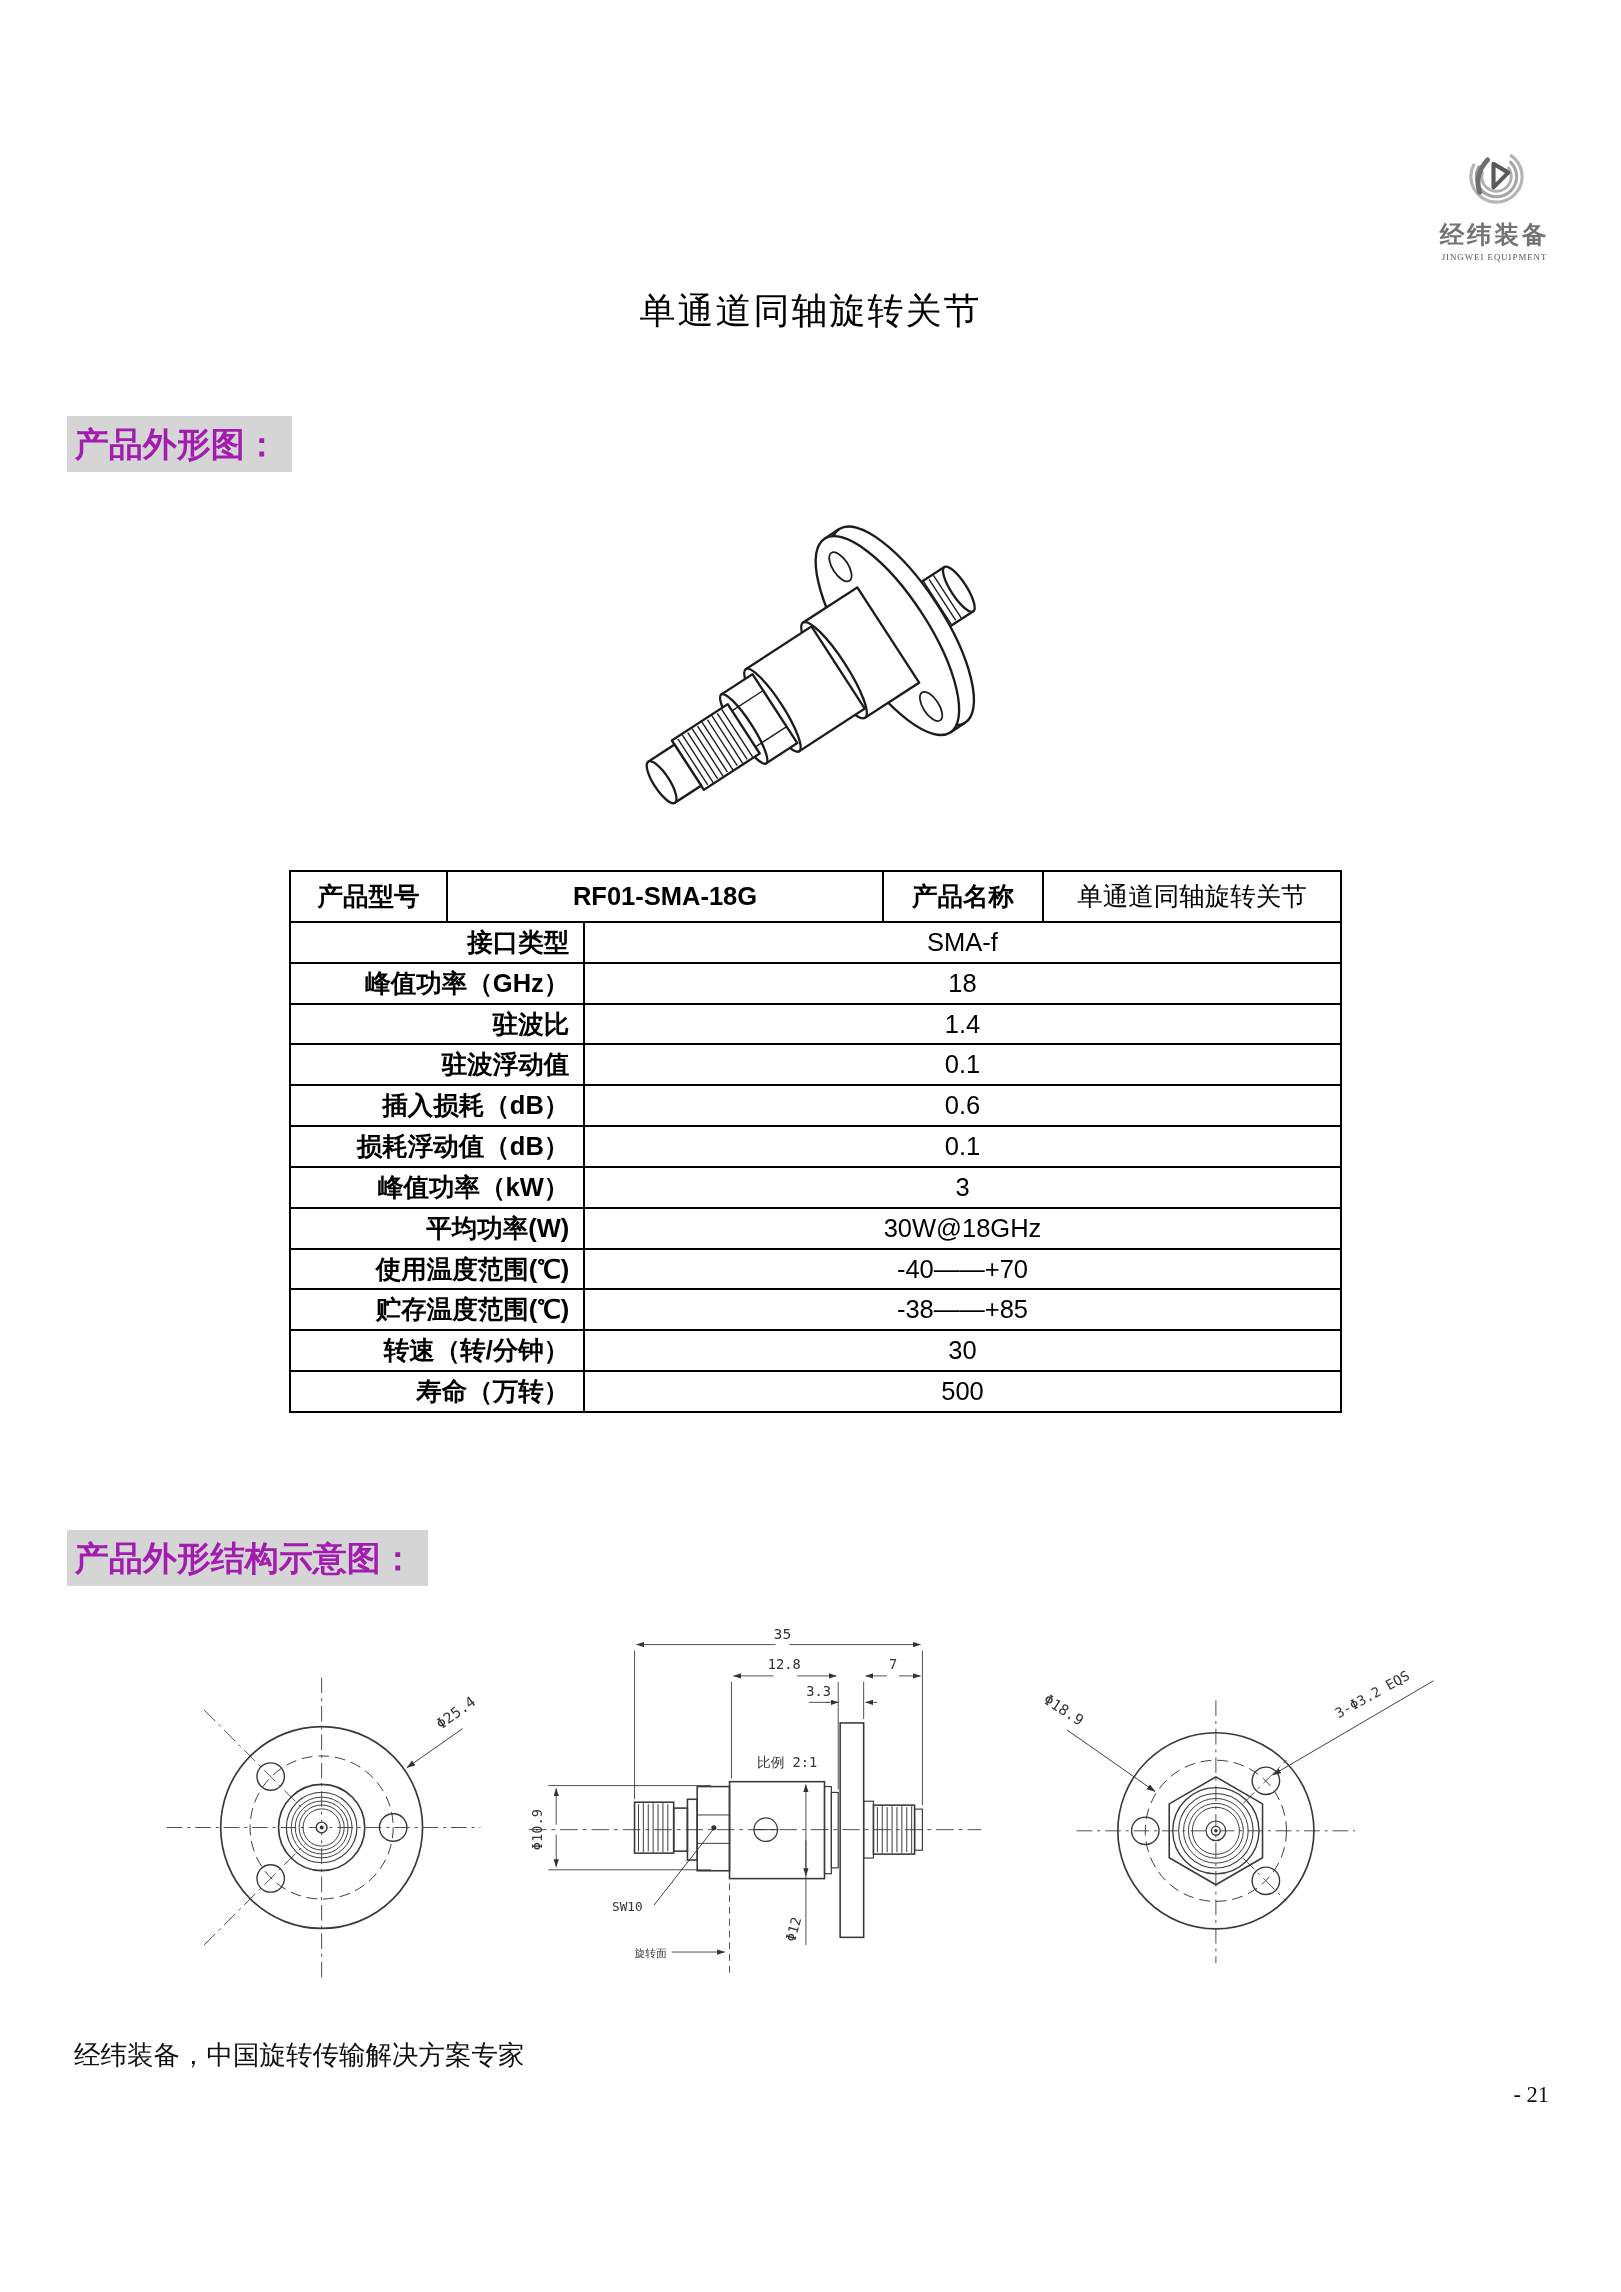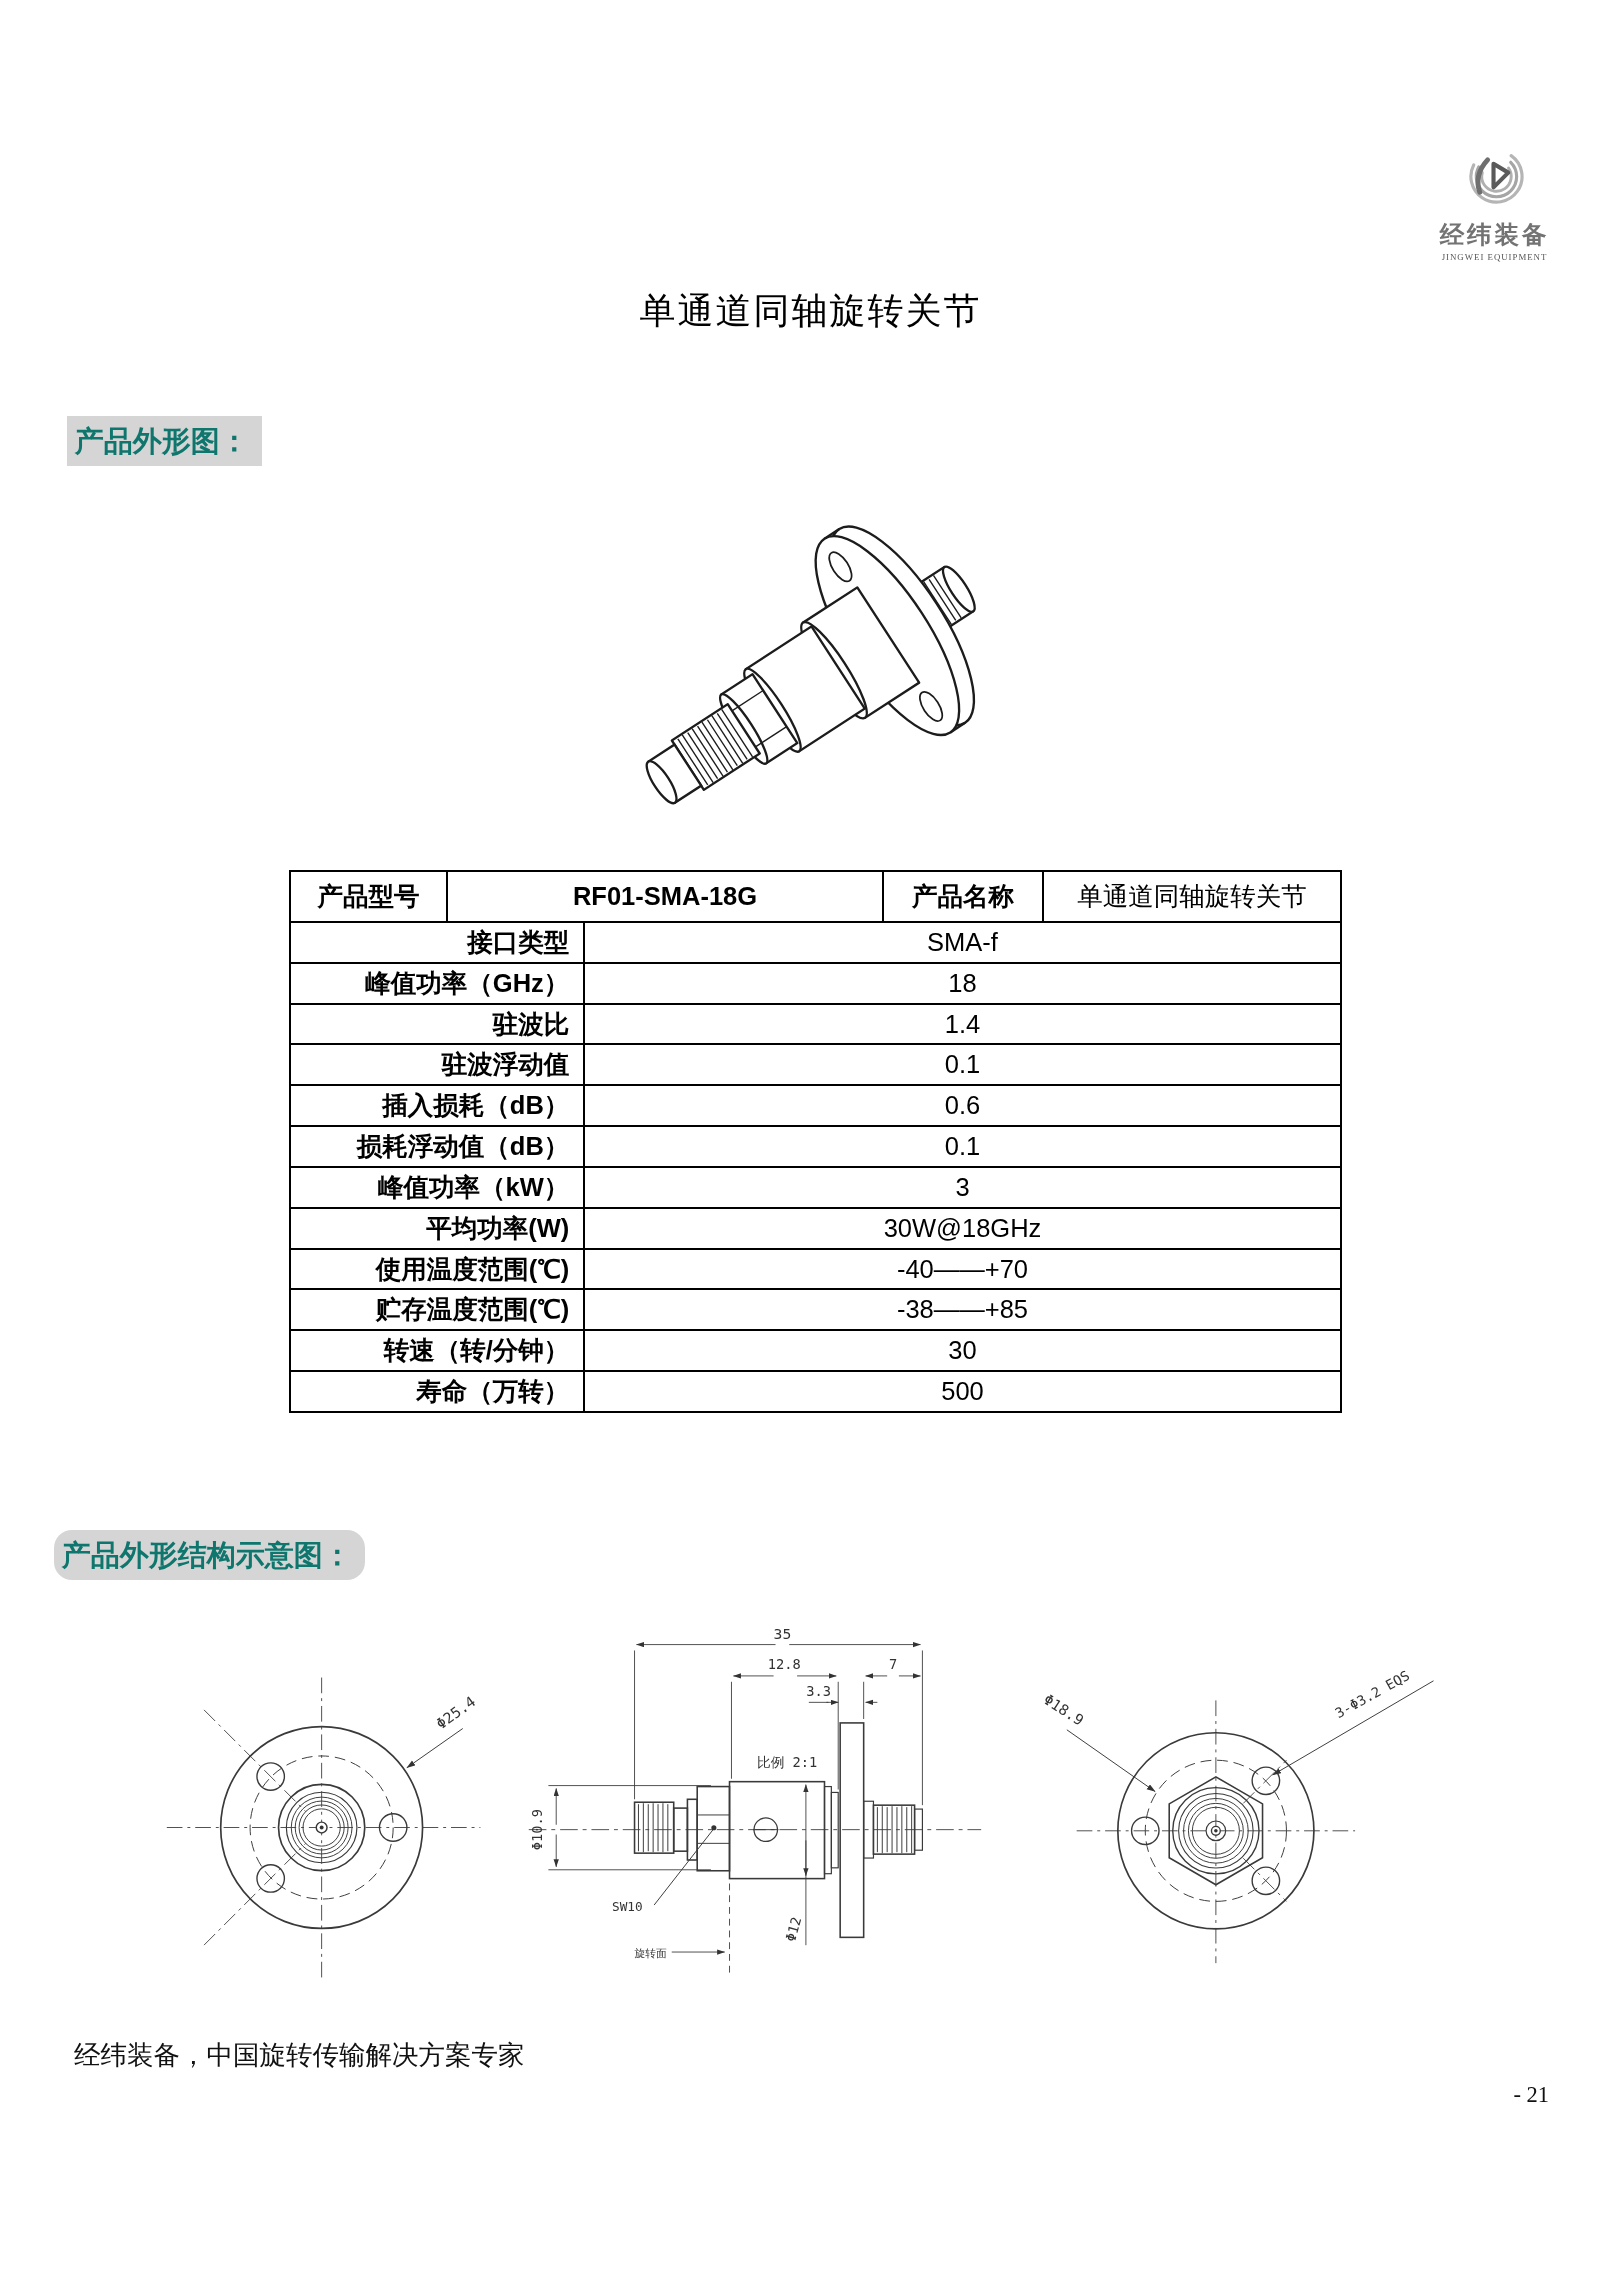--- a/index.html
+++ b/index.html
@@ -6,24 +6,24 @@
   .page{position:relative;width:1621px;height:2293px;background:#ffffff;margin:0 auto;overflow:hidden;
         font-family:"Liberation Sans",sans-serif;color:#000;}
   
   .logo{position:absolute;left:1426px;top:147px;width:137px;text-align:center;}
   .logo .brand-cn{font-size:24.5px;font-weight:bold;letter-spacing:2.9px;color:#737373;margin-top:2px;}
   .logo .brand-en{font-size:8.8px;letter-spacing:1px;color:#555;margin-top:1px;font-family:Liberation Serif, serif;}
   
   .title{position:absolute;left:0;top:287px;width:1621px;text-align:center;
          font-size:36px;letter-spacing:2px;color:#000;}
   
-  .sec{position:absolute;background:#d5d5d5;font-size:29px;font-weight:bold;
-       padding:7.8px 13.7px 7.8px 7.8px;line-height:1.2;color:#0f766e;}
+  .sec{position:absolute;background:#d5d5d5;font-size:34px;font-weight:bold;
+       padding:7.8px 13.7px 7.8px 7.8px;line-height:1.2;color:#a21caf;}
   .sec1{left:67px;top:416px;}
-  .sec2{left:54px;top:1530px;border-radius:18px;}
+  .sec2{left:67px;top:1530px;}
   
   .spec-table{position:absolute;left:289px;top:870px;border-collapse:collapse;table-layout:fixed;
               width:1051px;height:543px;}
   .spec-table td{border:2px solid #000;font-size:25.5px;padding:0 12px;overflow:hidden;white-space:nowrap;}
   .spec-table td.lbl{font-weight:bold;text-align:right;padding-right:13.7px;}
   .spec-table td.val{text-align:center;font-weight:400;}
   .spec-table td.hlbl{font-weight:bold;text-align:center;}
   .spec-table td.hmodel{font-weight:bold;text-align:center;}
   .spec-table td.hname{text-align:center;font-family:"Liberation Serif",serif;}
   

